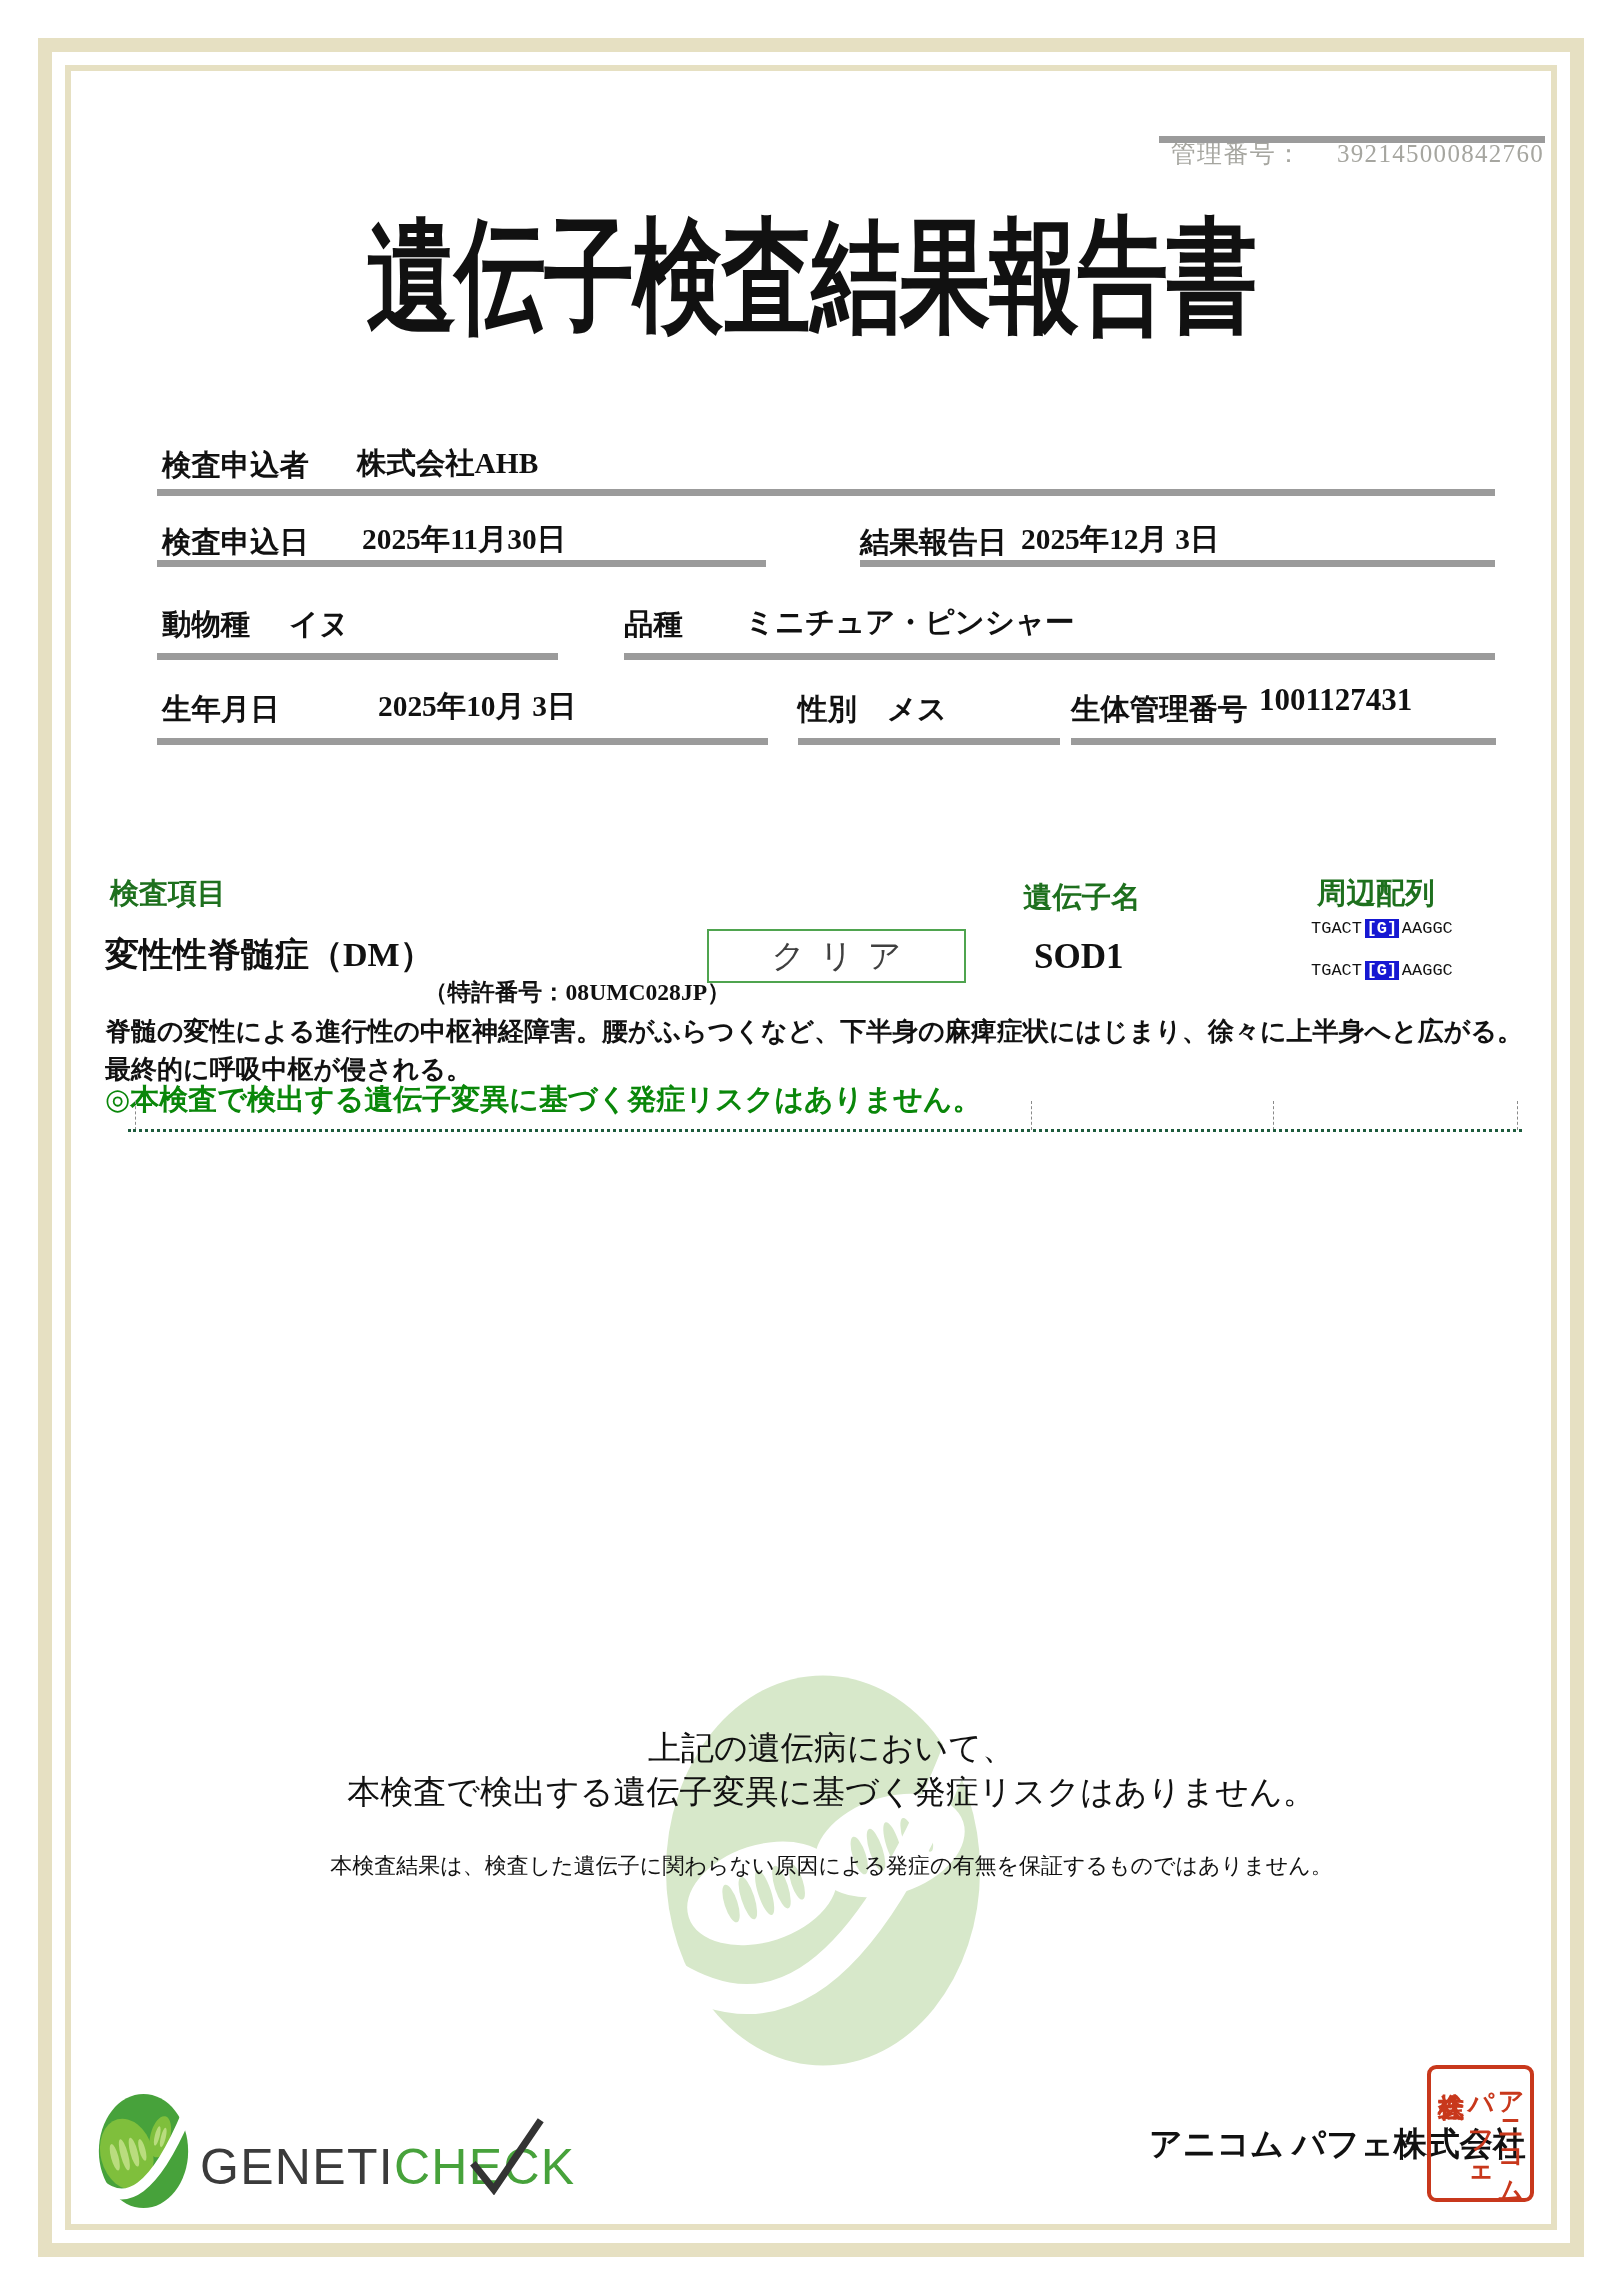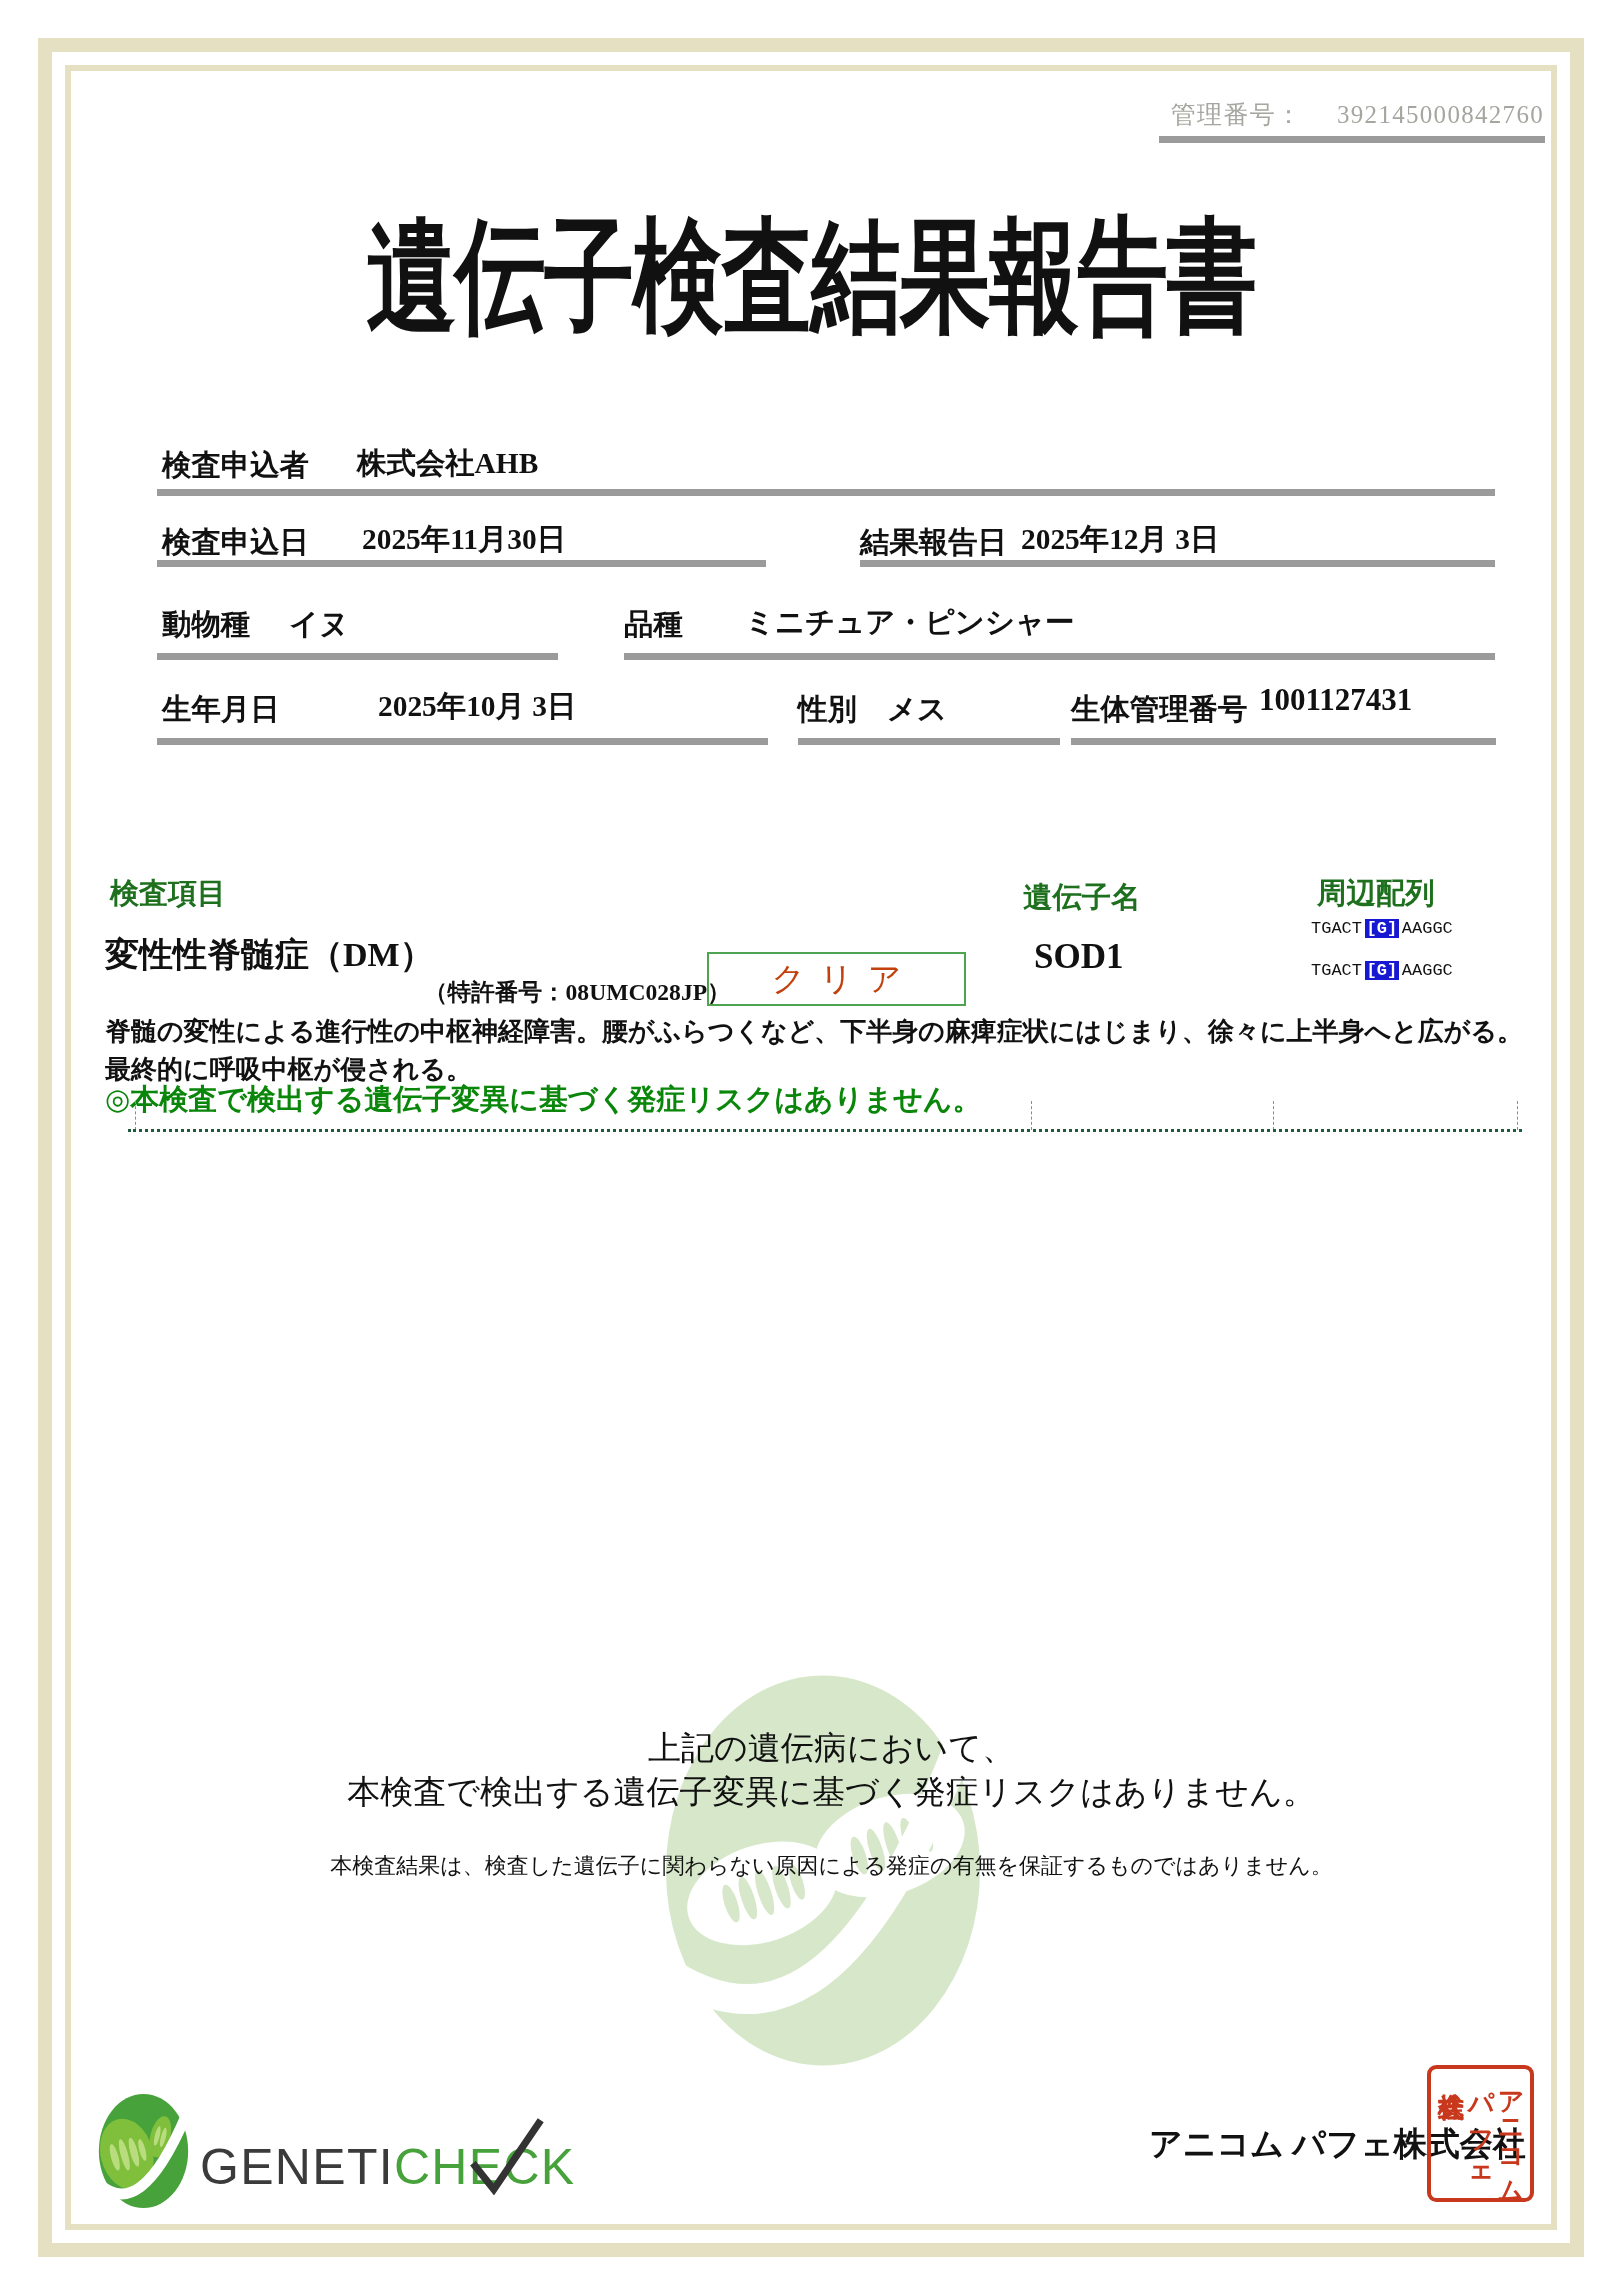--- a/index.html
+++ b/index.html
@@ -6,32 +6,32 @@
   .page{position:relative;width:1622px;height:2295px;background:#ffffff;overflow:hidden;
         font-family:"Liberation Serif","DejaVu Serif",serif;color:#111;}
   
   .frame-outer{position:absolute;left:38px;top:38px;right:38px;bottom:38px;
                border:14.4px solid #E6E0C2;pointer-events:none;}
   .frame-inner{position:absolute;left:65px;top:65px;right:65px;bottom:65px;
                border:6.5px solid #E6E0C2;pointer-events:none;}
   .abs{position:absolute;white-space:nowrap;}
   .sans{font-family:"Liberation Sans","DejaVu Sans",sans-serif;}
   .mono{font-family:"Liberation Mono","DejaVu Sans Mono",monospace;}
-  .ctrlnum{font-size:25px;color:#A6A6A0;letter-spacing:1.3px;}
+  .ctrlnum{font-size:25px;color:#A6A6A0;letter-spacing:1.3px;margin-top:39px;}
   .bar{position:absolute;height:7.2px;background:#9B9B9B;}
   .title{font-size:93px;font-weight:bold;letter-spacing:-1.3px;margin:0;
          transform:scale(0.97,1.34);transform-origin:center top;width:100%;text-align:center;}
   .flabel{font-size:29.4px;font-weight:bold;}
   .fvalue{font-size:29.4px;font-weight:bold;}
   .ghead{font-size:29.4px;font-weight:bold;color:#1E701E;}
   .disease{font-size:34px;font-weight:bold;}
   .patent{font-size:23.6px;font-weight:bold;}
-  .result-box{position:absolute;left:707px;top:952px;width:259px;height:54px;
+  .result-box{position:absolute;left:707px;top:929px;width:259px;height:54px;
               border:2.6px solid #4FA44F;display:flex;align-items:center;justify-content:center;
-              color:#c2410c;font-size:33px;letter-spacing:14.4px;text-indent:14.4px;box-sizing:border-box;}
+              color:#404040;font-size:33px;letter-spacing:14.4px;text-indent:14.4px;box-sizing:border-box;}
   .gene{font-size:35px;font-weight:bold;}
   .seq{font-size:17px;letter-spacing:0;color:#111;display:flex;align-items:center;}
   .seq .variant{background:#1618D2;color:#ffffff;padding:0 2px;margin:0 2.6px;font-weight:bold;}
   .desc{font-size:26px;font-weight:bold;line-height:38px;white-space:normal;}
   .risknote{font-size:29px;font-weight:bold;color:#0A870A;}
   .dotline{position:absolute;border-top:3.3px dotted #1D5B3D;}
   .vdash{position:absolute;width:0;height:29px;border-left:1.3px dashed #8A8A8A;top:1101px;}
   .statement{font-size:33px;line-height:46px;}
   .note{font-size:22px;line-height:30px;}
   .center-block{position:absolute;left:105px;width:1453px;text-align:center;white-space:normal;}

